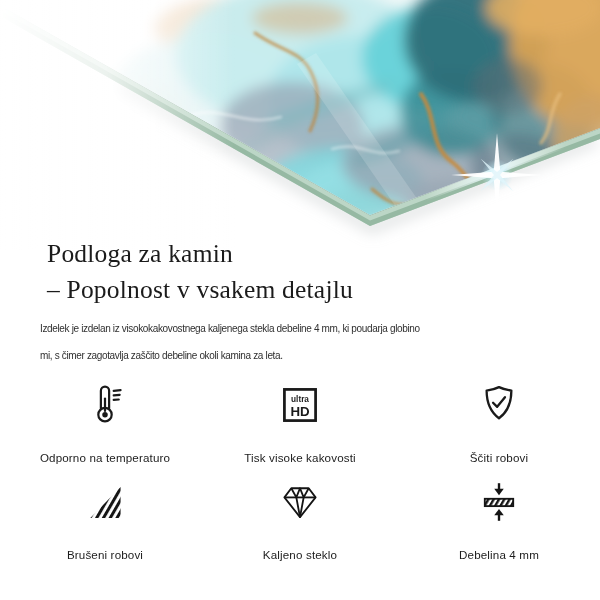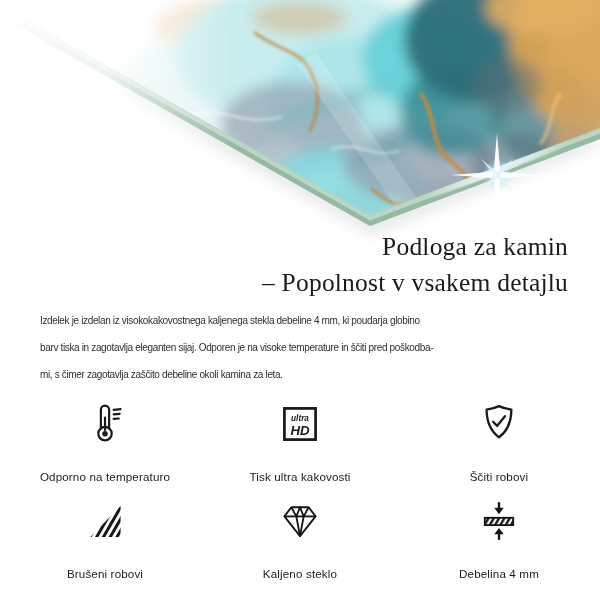--- a/index.html
+++ b/index.html
@@ -1,29 +1,29 @@
 <!DOCTYPE html>
 <html><head>
 <meta charset="utf-8">
 <style>
   html,body{margin:0;padding:0;background:#fff;}
   .page{position:relative;width:600px;height:600px;background:#fff;overflow:hidden;
         font-family:"Liberation Sans",sans-serif;}
   .hero{position:absolute;top:0;left:0;width:600px;height:250px;display:block;}
   .content{position:absolute;top:229px;left:40px;width:528px;}
-  .heading{margin:0;font-family:"Liberation Serif",serif;font-weight:400;
-           font-size:25.5px;line-height:36px;color:#1b1b1b;letter-spacing:.2px;text-align:right;}
+  .heading{margin:7px;font-family:"Liberation Serif",serif;font-weight:400;
+           font-size:25.5px;line-height:36px;color:#1b1b1b;letter-spacing:.2px;}
   .heading span{display:block;}
   .desc{margin-top:6px;color:#303030;font-size:10px;line-height:27px;
         letter-spacing:-.35px;}
   .desc div{white-space:nowrap;}
   .features{margin-top:14px;display:grid;grid-template-columns:130px 260px 138px;
             row-gap:16px;}
   .feature{display:flex;flex-direction:column;align-items:center;}
-  .feature .iconbox{height:44px;display:flex;align-items:flex-end;justify-content:center;font-style:italic;}
+  .feature .iconbox{height:44px;display:flex;align-items:flex-end;justify-content:center;}
   .feature .label{margin-top:24px;font-size:11.6px;color:#1c1c1c;letter-spacing:.15px;
                   white-space:nowrap;}
   .icon{display:block;}
 </style>
 </head>
 <body>
 
 <div class="page">
 
   <svg class="hero" viewBox="0 0 600 250" xmlns="http://www.w3.org/2000/svg">
@@ -125,21 +125,20 @@
   </svg>
 
   <div class="content">
     <h1 class="heading">
       <span>Podloga za kamin</span>
       <span>– Popolnost v vsakem detajlu</span>
     </h1>
 
     <div class="desc">
       <div>Izdelek je izdelan iz visokokakovostnega kaljenega stekla debeline 4 mm, ki poudarja globino</div>
-      <div>barv tiska in zagotavlja eleganten sijaj. Odporen je na visoke temperature in ščiti pred poškodba-</div>
       <div>mi, s čimer zagotavlja zaščito debeline okoli kamina za leta.</div>
     </div>
 
     <div class="features">
 
       <div class="feature">
         <div class="iconbox">
           <svg class="icon" width="44" height="44" viewBox="0 0 48 48">
             <g fill="none" stroke="#1a1a1a" stroke-width="2.4" stroke-linecap="round">
               <path d="M19.5,27.5 L19.5,8.5 A4.5,4.5 0 0 1 28.5,8.5 L28.5,27.5"></path>
@@ -156,21 +155,21 @@
       </div>
 
       <div class="feature">
         <div class="iconbox">
           <svg class="icon" width="44" height="44" viewBox="0 0 48 48">
             <rect x="7" y="7" width="34" height="34" fill="none" stroke="#1a1a1a" stroke-width="3"></rect>
             <text x="24" y="20.5" font-size="9" font-weight="700" text-anchor="middle" font-family="Liberation Sans, sans-serif" fill="#1a1a1a">ultra</text>
             <text x="24" y="35.5" font-size="14.5" font-weight="700" text-anchor="middle" font-family="Liberation Sans, sans-serif" fill="#1a1a1a">HD</text>
           </svg>
         </div>
-        <div class="label">Tisk ultra kakovosti</div>
+        <div class="label">Tisk visoke kakovosti</div>
       </div>
 
       <div class="feature">
         <div class="iconbox">
           <svg class="icon" width="44" height="44" viewBox="0 0 48 48">
             <g fill="none" stroke="#1a1a1a" stroke-width="2.5" stroke-linejoin="round" stroke-linecap="round">
               <path d="M24,4.5 C27.5,6.3 32.5,7.6 37.5,8.2 C37.5,20.5 33.5,31.5 24,38.5 C14.5,31.5 10.5,20.5 10.5,8.2 C15.5,7.6 20.5,6.3 24,4.5 Z"></path>
               <path d="M17.5,21.5 L22,26 L30.5,15.5"></path>
             </g>
           </svg>

